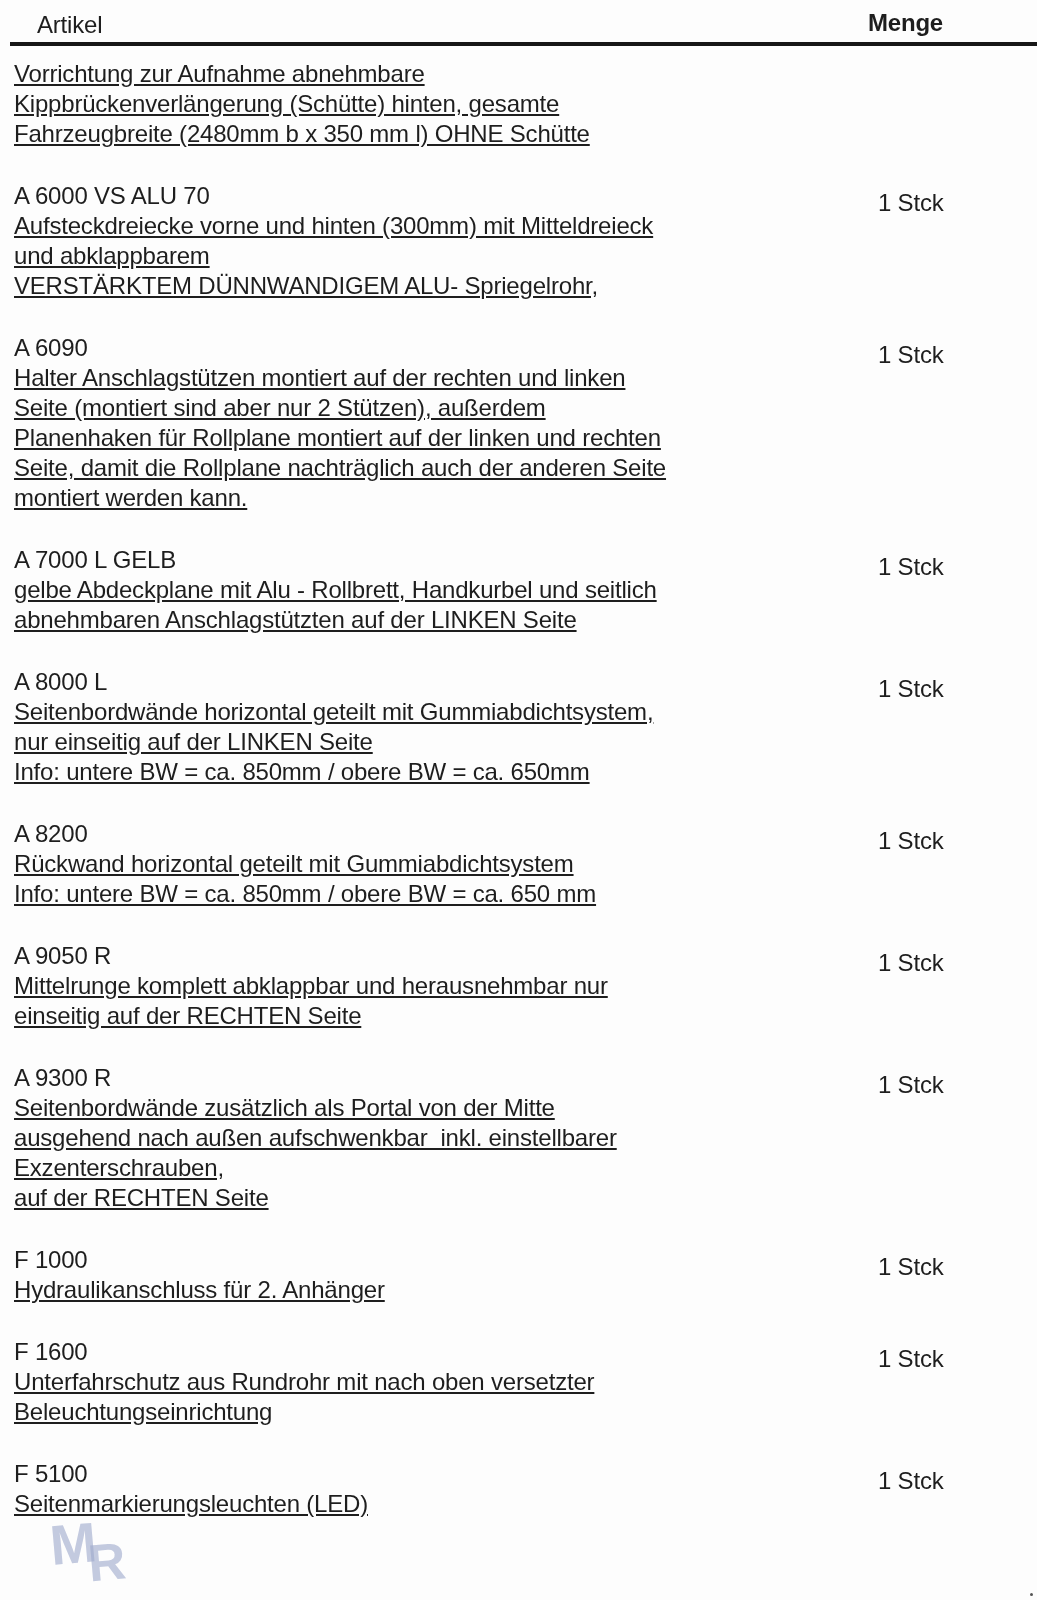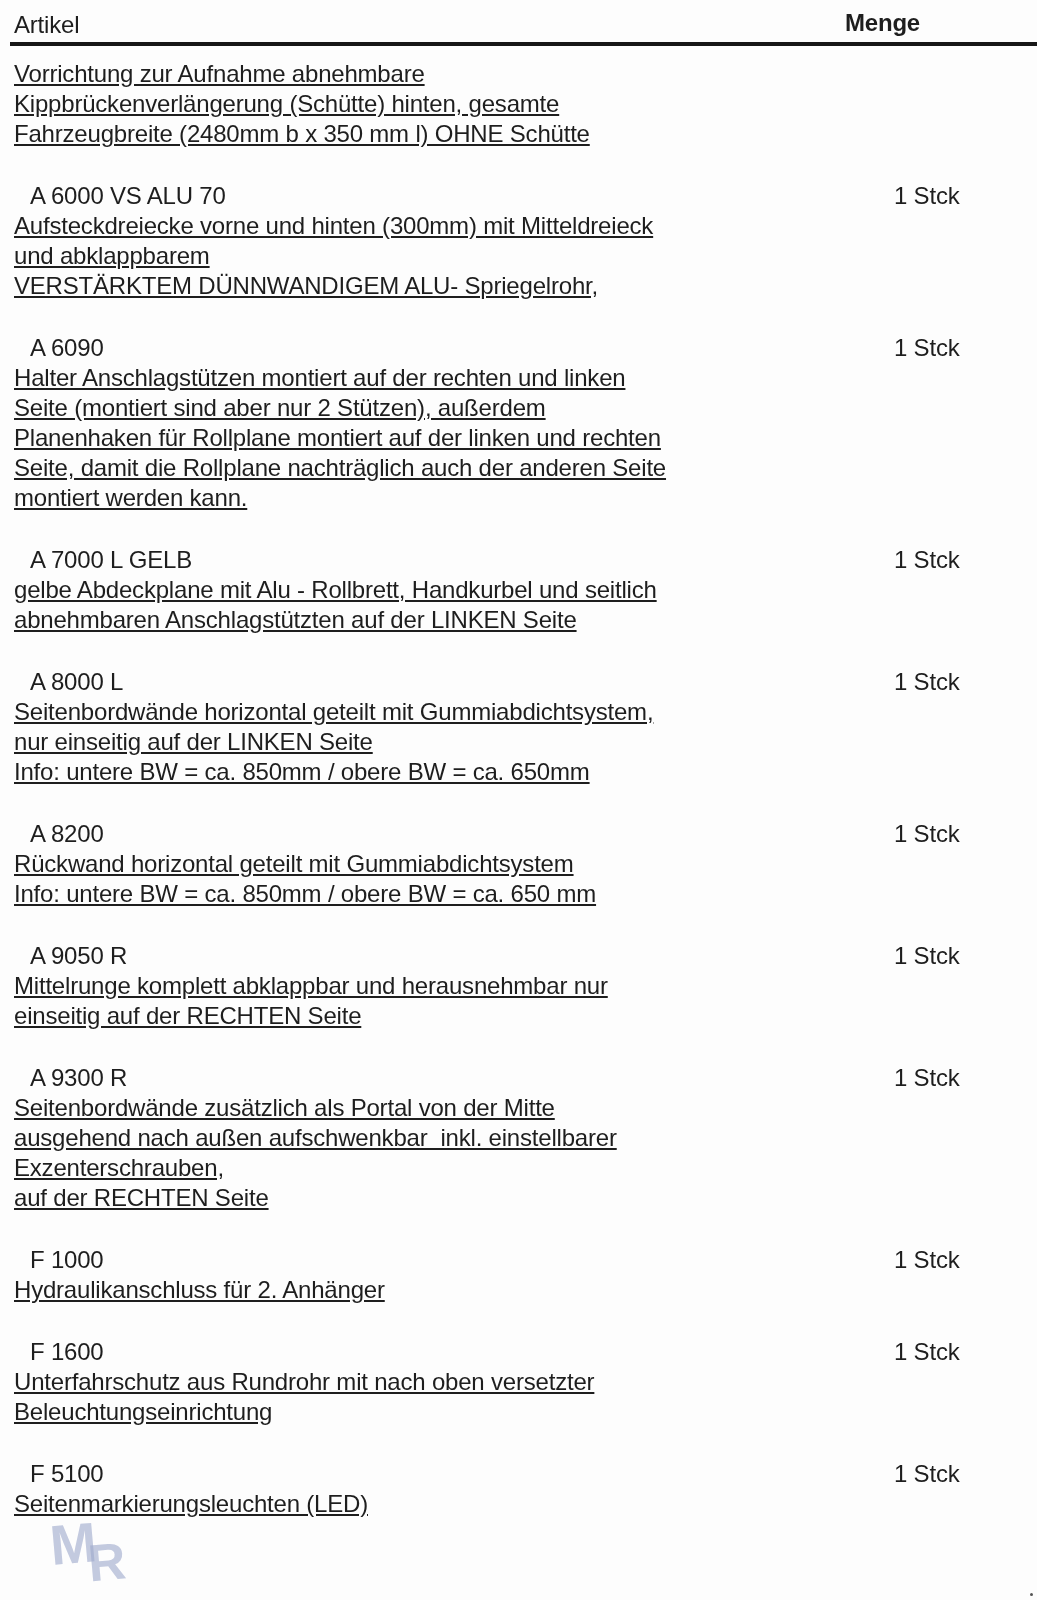--- a/index.html
+++ b/index.html
@@ -11,37 +11,37 @@
     background: #fdfdfd;
     font-family: "Liberation Sans", "DejaVu Sans", sans-serif;
     font-size: 24px;
     line-height: 30px;
     letter-spacing: -0.2px;
     color: #1e1e1e;
     overflow: hidden;
   }
   .content { padding: 10px 0 0 14px; }
 
-  .header-row { position: relative; height: 30px; }
+  .header-row { position: relative; height: 30px; margin-left: 23px; }
   .col-artikel { display: inline-block; }
   .col-menge { position: absolute; left: 831px; top: -2px; font-weight: bold; }
 
   .rule {
     width: 1027px;
     margin-left: -4px;
     margin-top: 2px;
     margin-bottom: 13px;
     height: 4px;
     background: #171717;
   }
 
   .item { position: relative; margin-bottom: 32px; }
   .title-row { position: relative; height: 30px; }
-  .code { display: inline-block; margin-left: 16px; }
-  .qty { position: absolute; left: 864px; top: 0; margin-left: 16px; }
+  .code { display: inline-block; }
+  .qty { position: absolute; left: 864px; top: 7px; }
   .line { white-space: pre-wrap; text-decoration: underline; }
 
   .watermark {
     position: absolute;
     font-weight: bold;
     opacity: 0.6;
     z-index: 0;
     pointer-events: none;
   }
   .wm-m { left: 50px; top: 1516px; font-size: 56px; line-height: 56px; transform: rotate(-5deg); }

